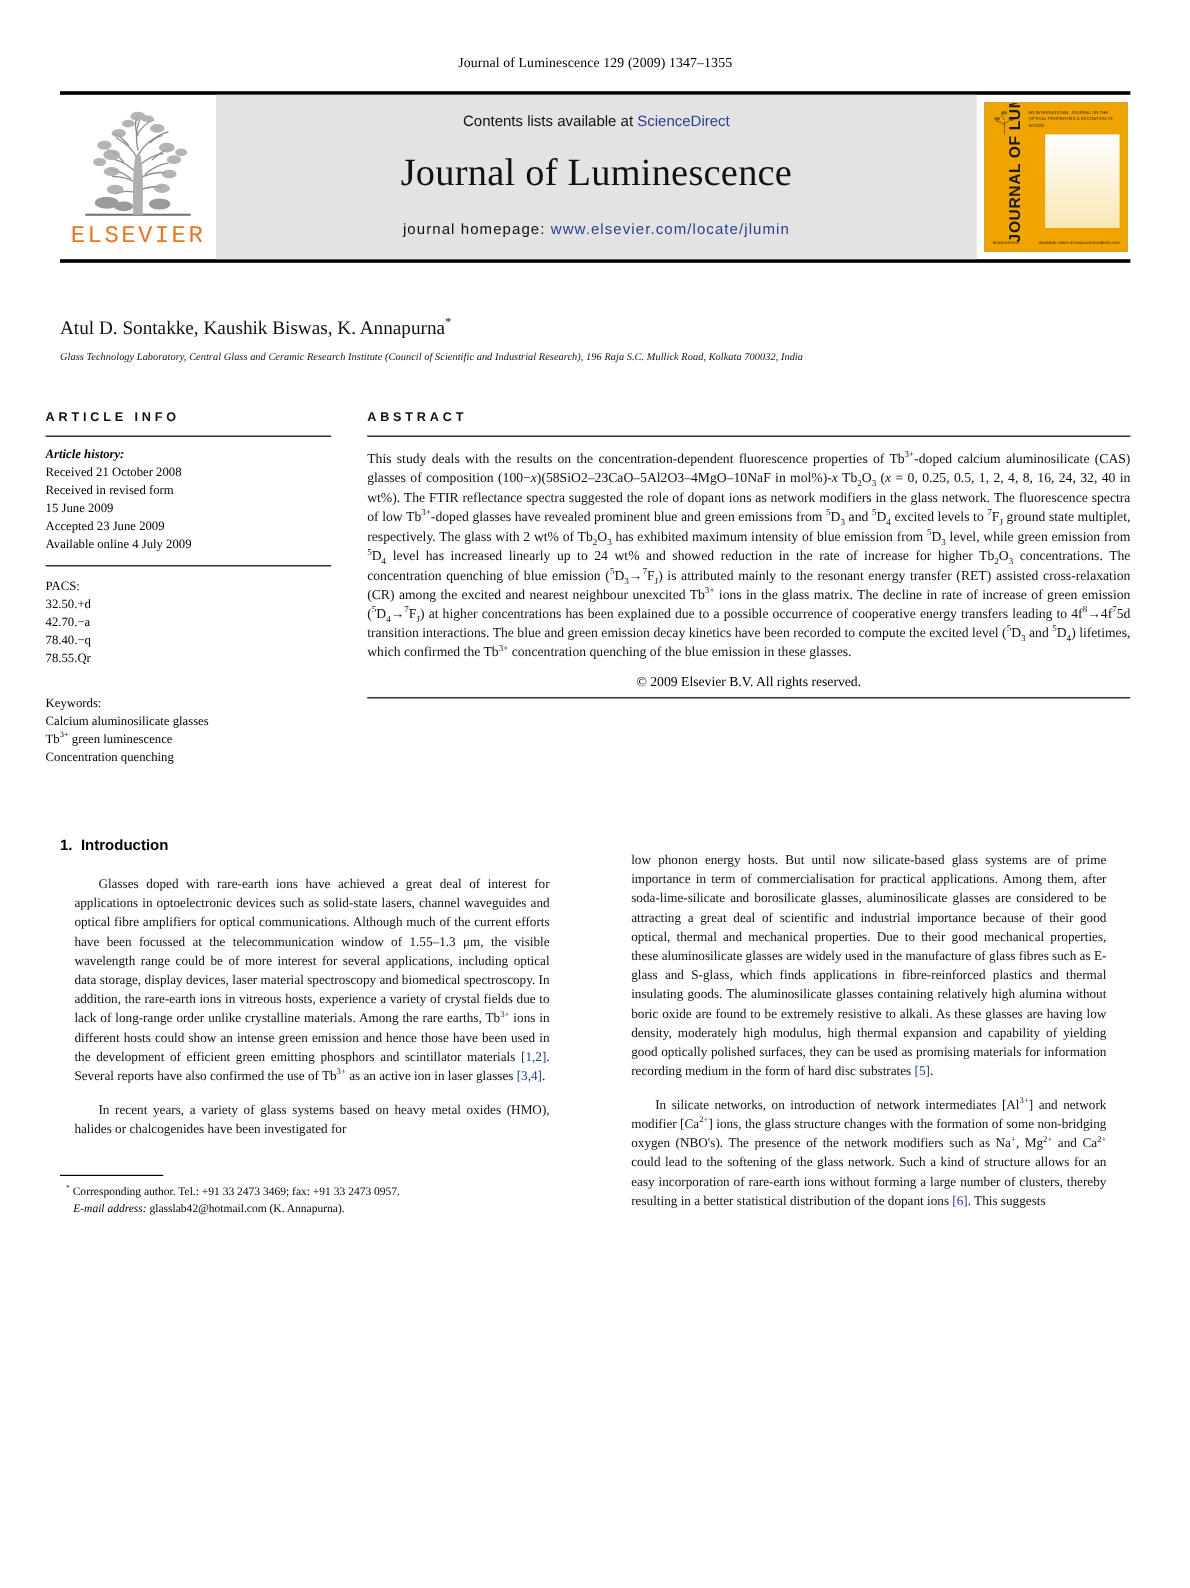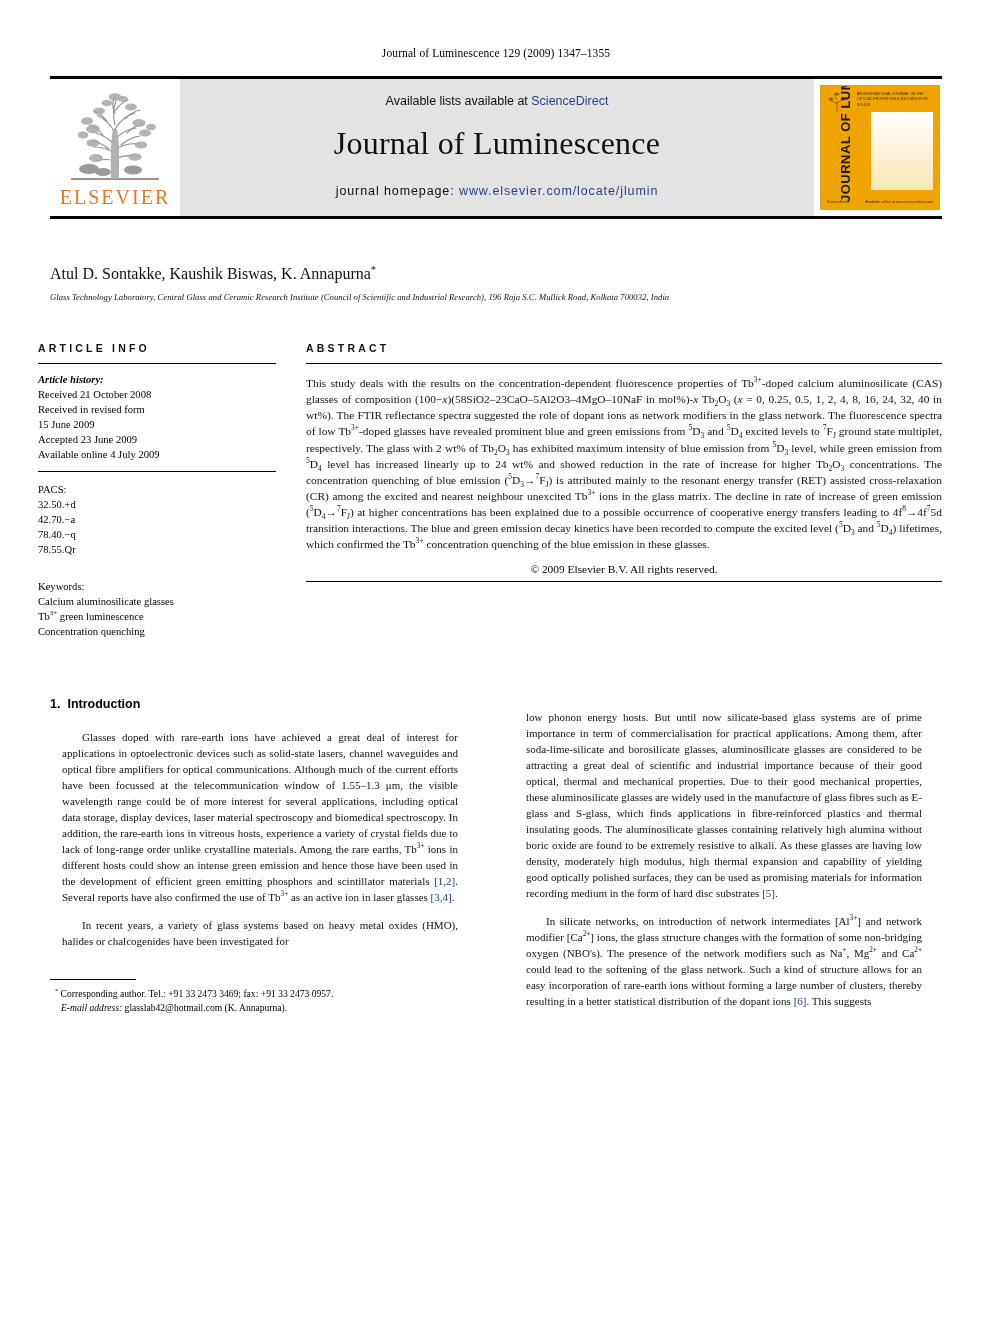--- a/index.html
+++ b/index.html
@@ -92,21 +92,21 @@
     top: 4px;
     width: 126px;
     height: 129px;
     display: flex;
     flex-direction: column;
     align-items: center;
     justify-content: flex-start;
     background: #ffffff;
   }
   .elsevier-wordmark {
-    font-family: Liberation Serif, serif;
+    font-family: Liberation Mono, monospace;
     font-size: 20px;
     letter-spacing: 2px;
     color: #e87722;
     margin-top: 1px;
   }
 
   
   .journal-cover {
     position: absolute;
     right: 2px;
@@ -337,21 +337,21 @@
           <ellipse cx="70" cy="87" rx="9" ry="4.6"></ellipse>
         </g>
         <path d="M8 96 L96 96" stroke="#6f6f6f" stroke-width="1.6" fill="none"></path>
         <path d="M48 96 C48 80 47 62 50 46 L54 46 C57 62 56 80 56 96 Z" fill="#b0b0b0"></path>
       </svg>
       <div class="elsevier-wordmark">ELSEVIER</div>
     </div>
 
     <div class="masthead-center">
       <div class="contents-line">
-        <span>Available lists available at </span><span class="sd-link">ScienceDirect</span>
+        <span>Contents lists available at </span><span class="sd-link">ScienceDirect</span>
       </div>
       <div class="journal-title">Journal of Luminescence</div>
       <div class="homepage-line">
         <span>journal homepage: </span><span class="url">www.elsevier.com/locate/jlumin</span>
       </div>
     </div>
 
     <div class="journal-cover">
       <svg class="cover-tree" viewBox="0 0 22 24">
         <rect width="22" height="24" fill="#f0a400"></rect>

